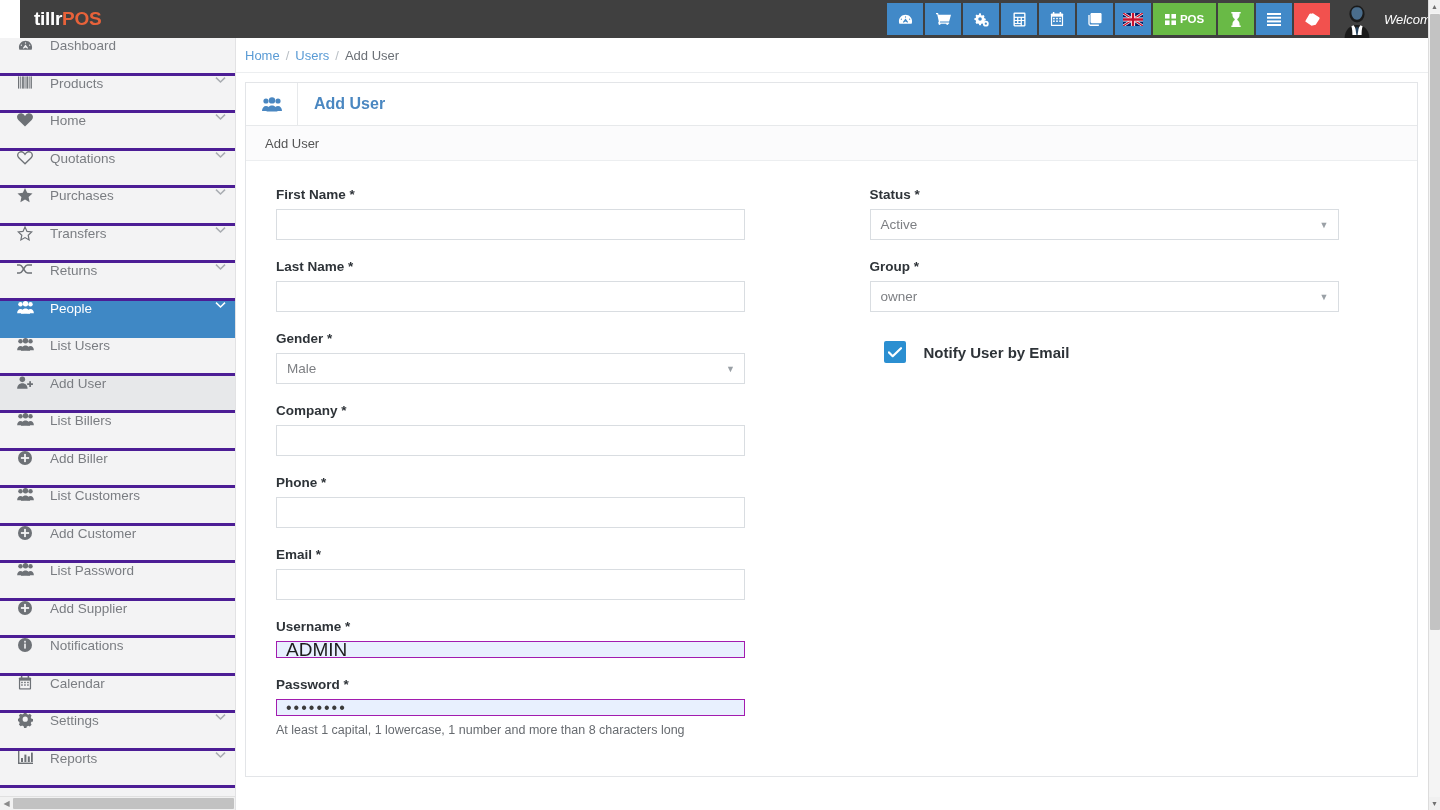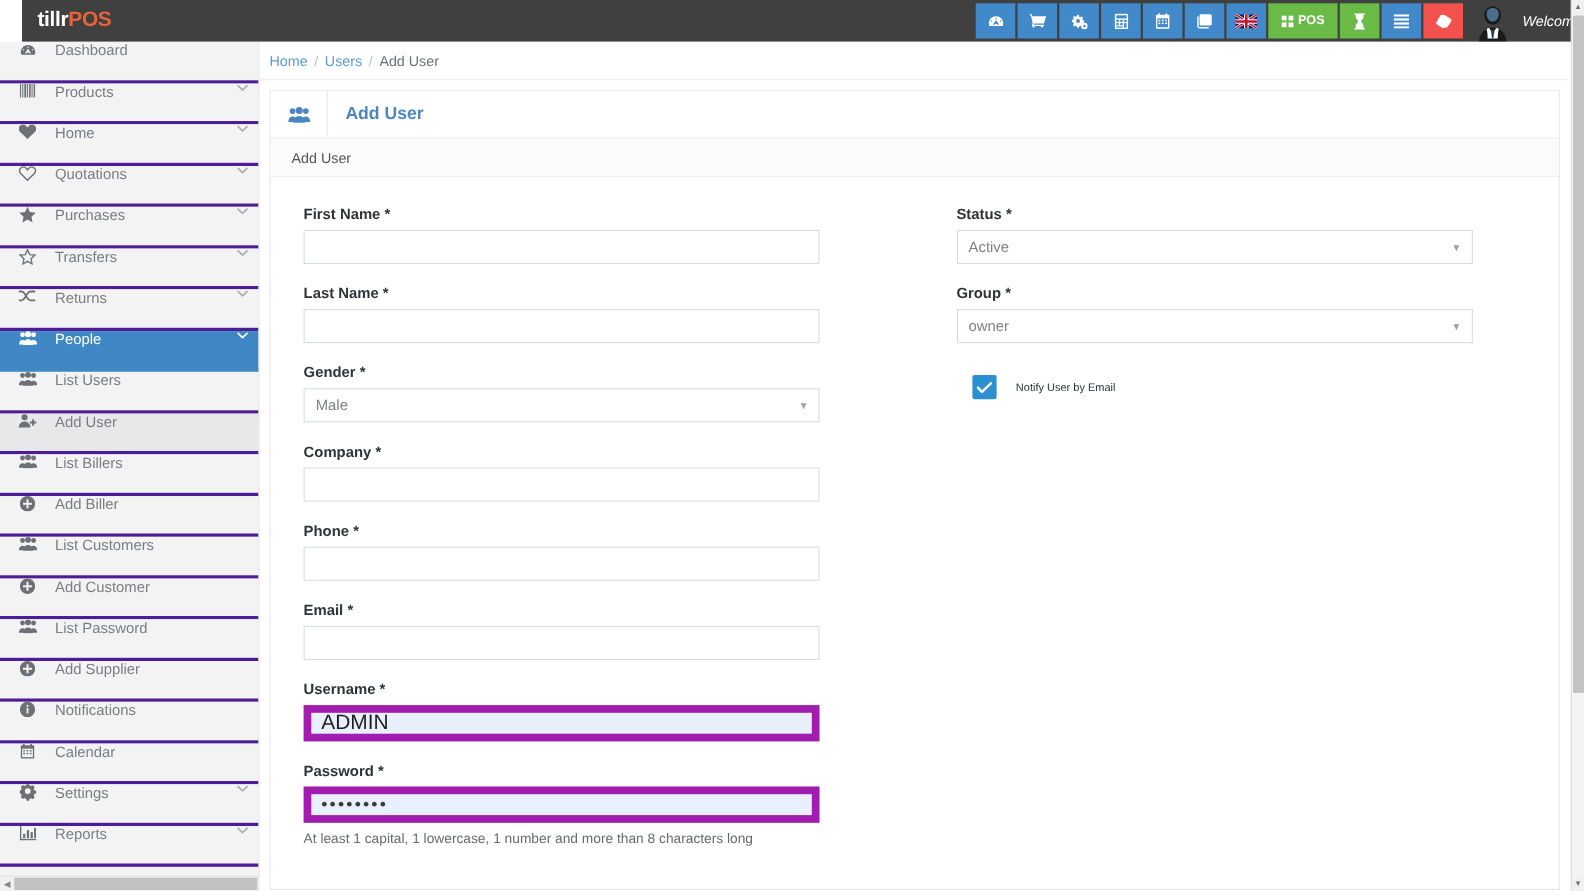--- a/index.html
+++ b/index.html
@@ -182,24 +182,24 @@
     border: 1px solid #d9dde1;
     background: #fff;
     padding: 4px 10px;
     font-size: 13.5px; color: #555;
     font-family: "Liberation Sans", sans-serif;
     outline: none;
     display: block;
   }
   .finput.autofill {
     background: #e8f0fe;
-    border: 7px solid #a21caf;
+    border: 1px solid #a21caf;
     font-size: 19px;
     color: #1d1d1d;
-    height: 33px;
+    height: 17px;
     padding: 2px 9px;
   }
   .finput.autofill.pw {
     font-size: 16px;
     letter-spacing: 2px;
     color: #3a3a3a;
   }
   .fselect {
     position: relative;
     width: 469px; height: 31px;
@@ -226,21 +226,21 @@
   .cbox {
     width: 22px; height: 22px;
     background: #2b8fd1;
     border-radius: 2px;
     display: flex; align-items: center; justify-content: center;
     cursor: pointer;
   }
   .cbox svg { display: block; }
   .checkrow .clabel {
     margin-left: 18px;
-    font-size: 10px; font-weight: normal; color: #2e3338;
+    font-size: 15px; font-weight: bold; color: #2e3338;
   }
 
   
   .vscroll {
     position: absolute; top: 0; right: 0;
     width: 12px; height: 810px;
     background: #f4f4f4;
     border-left: 1px solid #dcdcdc;
   }
   .vscroll .vtrack-top, .vscroll .vtrack-bot {

